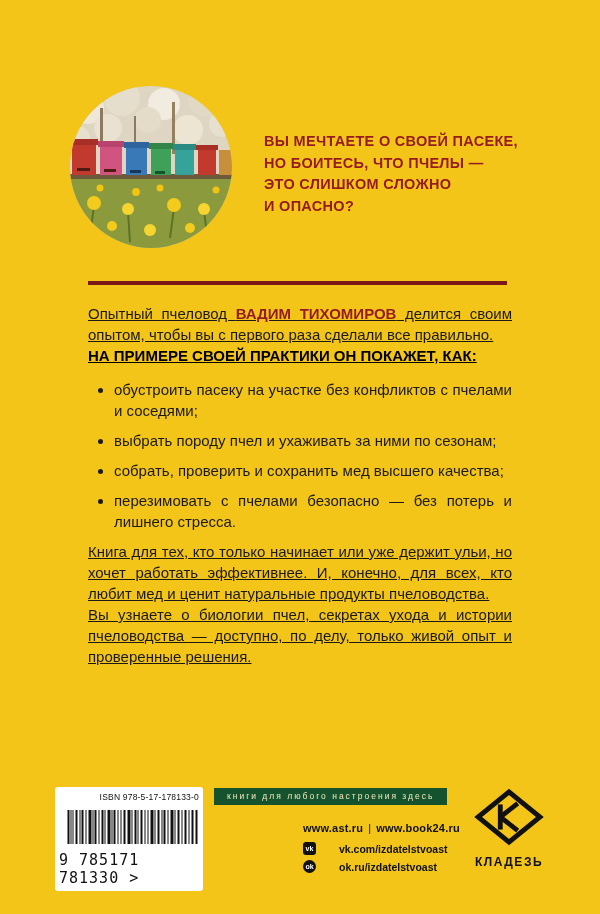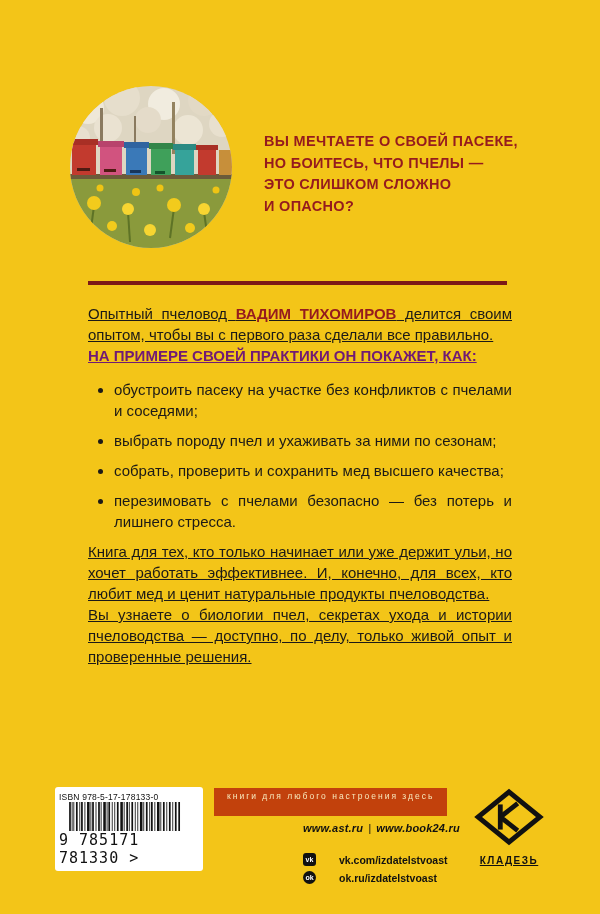--- a/index.html
+++ b/index.html
@@ -31,66 +31,66 @@
   }
 
   
   .content {
     position: absolute; left: 88px; top: 303px; width: 424px;
     color: #1C1A17; font-size: 15px; line-height: 21px;
   }
   .content p { margin: 0; text-align: justify; text-decoration: underline; }
   .intro .author { color: #951B1E; font-weight: bold; }
   .list-heading {
-    margin-top: 20px; color: #701a75; font-weight: bold;
+    margin-top: 20px; color: #000000; font-weight: bold;
     text-align: left; font-size: 15px;
   }
   ul.features { margin: 13px 0 0 0; padding: 0 0 0 26px; }
   ul.features li { margin-bottom: 9px; text-align: justify; }
   .para { margin-top: 13px; }
 
   
   .footer { position: absolute; left: 0; top: 780px; width: 600px; height: 134px; }
 
   .barcode-box {
-    position: absolute; left: 55px; top: 7px; width: 148px; height: 84px;
+    position: absolute; left: 55px; top: 7px; width: 148px; height: 104px;
     background: #ffffff; border-radius: 3px; box-sizing: border-box;
-    display: flex; flex-direction: column; align-items: flex-start;
+    display: flex; flex-direction: column; align-items: flex-end;
     justify-content: space-between; padding: 5px 4px 4px;
   }
   .isbn { font-size: 8.5px; color: #111; letter-spacing: .2px; }
   .barcode-digits {
     font-family: "DejaVu Sans Mono", monospace; font-size: 15px;
     color: #111; letter-spacing: 1px;
   }
 
   .badge {
-    position: absolute; left: 214px; top: 8px; height: 28px; line-height: 17px;
-    background: #c2410c; color: #F7E9BD; font-size: 8.5px;
+    position: absolute; left: 214px; top: 8px; height: 17px; line-height: 17px;
+    background: #14532d; color: #F7E9BD; font-size: 8.5px;
     letter-spacing: 2px; padding: 0 13px; white-space: nowrap;
   }
 
   .publisher { position: absolute; left: 223px; top: 40px; width: 74px; text-align: center; color: #111; }
   .publisher-logo { position: relative; font-size: 31px; font-weight: bold; line-height: 30px; letter-spacing: 1px; }
   .publisher-mark { position: absolute; font-size: 10px; top: -5px; right: 6px; font-weight: normal; }
   .publisher-sub { font-size: 5.5px; letter-spacing: .4px; margin-top: 3px; white-space: nowrap; }
 
   .links { position: absolute; left: 303px; top: 42px; color: #111; }
-  .links-row1 { font-size: 11px; font-weight: bold; margin-bottom: 19px; letter-spacing: .2px; font-style: italic; }
+  .links-row1 { font-size: 11px; font-weight: bold; margin-bottom: 8px; letter-spacing: .2px; }
   .links-row1 .sep { margin: 0 5px; font-weight: normal; }
   .link-row { display: flex; align-items: center; gap: 23px; font-size: 10.5px; font-weight: bold; margin-bottom: 5px; }
   .sm-icon {
     width: 13px; height: 13px; background: #111; color: #fff; border-radius: 3px;
     font-size: 7px; font-weight: bold; display: flex; align-items: center;
     justify-content: center; flex: 0 0 auto;
   }
   .sm-icon.round { border-radius: 50%; }
 
   .kladez { position: absolute; left: 459px; top: 8px; width: 100px; text-align: center; color: #111; }
-  .kladez-name { font-size: 10px; font-weight: bold; letter-spacing: 1.5px; margin-top: 5px; text-decoration: underline; }
+  .kladez-name { font-size: 12px; font-weight: bold; letter-spacing: 1.5px; margin-top: 5px; }
 </style>
 </head>
 <body>
 
 <div class="page">
 
   <div class="photo-circle">
     <svg width="162" height="162" viewBox="0 0 162 162">
       <rect width="162" height="162" fill="#DED6C2"></rect>
 

